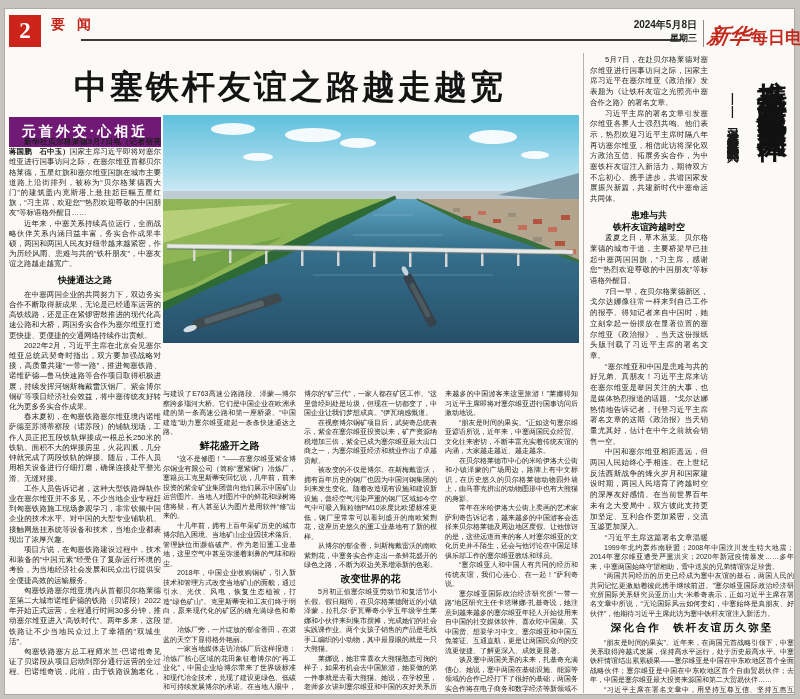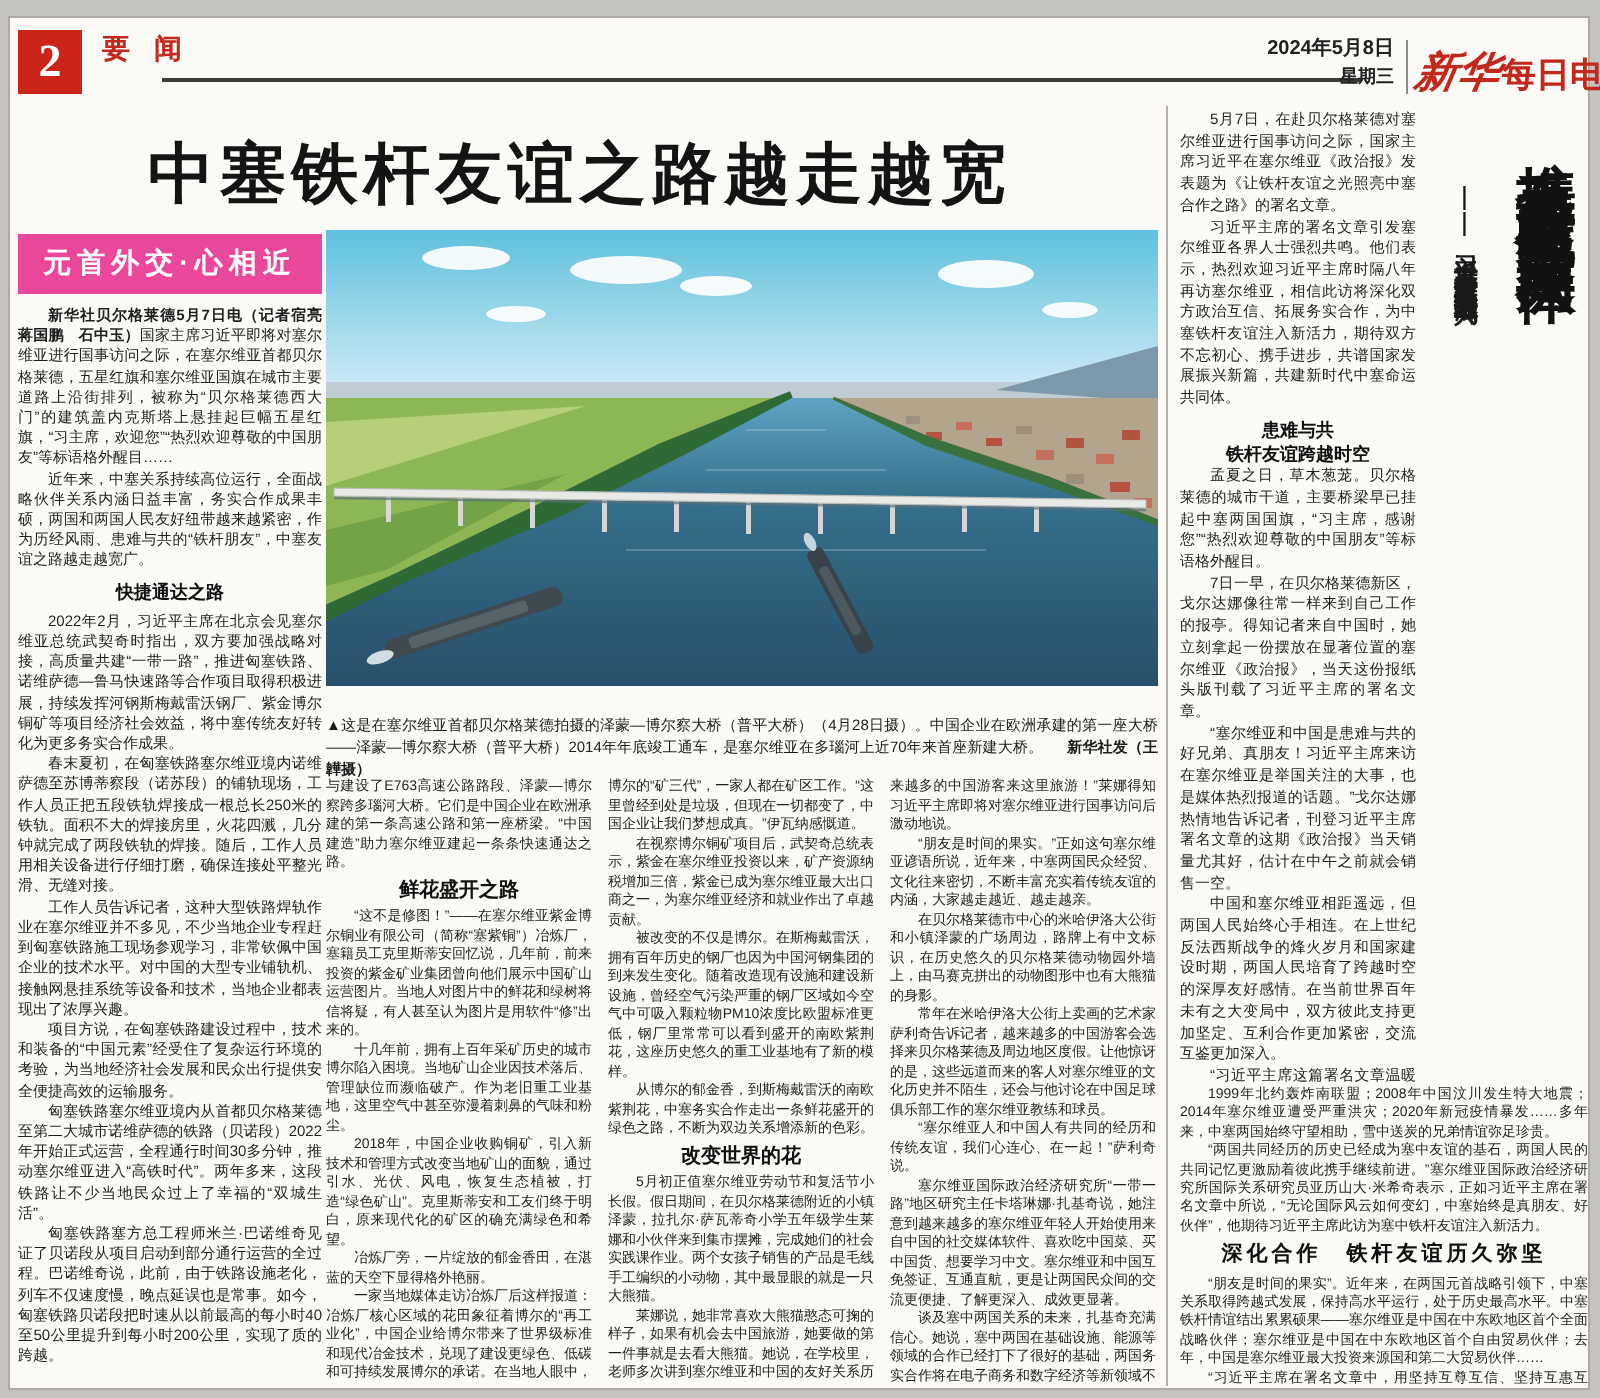--- a/index.html
+++ b/index.html
@@ -13,28 +13,28 @@
   .hdr-date{left:612px;top:9px;width:80px;text-align:right;color:#222;line-height:1.35;}
   .hdr-date .d1{font-size:10px;font-weight:bold;}
   .hdr-date .d2{font-size:9px;font-weight:bold;}
   .hdr-div{left:698px;top:11px;width:1px;height:27px;background:#8c8c8c;}
   .masthead{left:703px;top:13px;width:88px;color:#c3281c;white-space:nowrap;font-weight:900;}
   .masthead .script{display:inline-block;font-family:"Liberation Serif",serif;font-style:italic;font-size:21px;transform:skewX(-10deg);margin-right:1px;}
   .masthead .rest{font-size:17px;letter-spacing:0px;font-family:"Liberation Serif",serif;}
   
   h1.mainhead{left:20px;top:56px;width:530px;margin:0;text-align:center;font-family:"Liberation Serif",serif;font-weight:900;font-size:33px;letter-spacing:3px;color:#141414;}
   
-  .kicker{left:4px;top:108px;width:152px;height:30px;background:#ec4899;color:#fff;display:flex;align-items:center;justify-content:center;font-size:14px;font-weight:bold;letter-spacing:3px;}
+  .kicker{left:4px;top:108px;width:152px;height:30px;background:#701a75;color:#fff;display:flex;align-items:center;justify-content:center;font-size:14px;font-weight:bold;letter-spacing:3px;}
   
   .col{text-align:justify;color:#1f1f1f;overflow:hidden;}
   .col p{margin:0;text-indent:2em;}
   .col p.noind{text-indent:0;}
   .col h3.sub{margin:4px 0;text-indent:0;text-align:center;font-weight:bold;color:#111;}
   .col h3.sub + h3.sub{margin-top:0;}
-  .leftcol{left:4px;top:144px;width:152px;height:540px;font-size:7.5px;line-height:10.2px;}
+  .leftcol{left:4px;top:128px;width:152px;height:540px;font-size:7.5px;line-height:10.2px;}
   .leftcol h3.sub{font-size:9px;margin:5px 0;}
   .ncol{top:380px;width:133px;height:303px;font-size:7px;line-height:9.5px;}
   .ncol h3.sub{font-size:10px;margin:4px 0;}
   .c2{left:158px;} .c3{left:299px;} .c4{left:440px;}
   .rcolA{left:585px;top:46px;width:118px;height:486px;font-size:7.5px;line-height:10.7px;}
   .rcolA h3.sub{font-size:9px;margin:5px 0 1px;}
   .rbottom{left:585px;top:534px;width:204px;height:150px;font-size:7px;line-height:9.4px;}
   .rbottom h3.sub{font-size:10.5px;letter-spacing:2px;margin:5px 0;}
   
   .photo{left:158px;top:106px;width:416px;height:228px;overflow:hidden;background:#9fd3e6;}
@@ -65,20 +65,21 @@
     </div>
 
     <h1 class="abs mainhead">中塞铁杆友谊之路越走越宽</h1>
 
     <div class="abs kicker">元首外交·心相近</div>
 
     <div class="abs col leftcol">
         <p><b>新华社贝尔格莱德5月7日电（记者宿亮　蒋国鹏　石中玉）</b>国家主席习近平即将对塞尔维亚进行国事访问之际，在塞尔维亚首都贝尔格莱德，五星红旗和塞尔维亚国旗在城市主要道路上沿街排列，被称为“贝尔格莱德西大门”的建筑盖内克斯塔上悬挂起巨幅五星红旗，“习主席，欢迎您”“热烈欢迎尊敬的中国朋友”等标语格外醒目……</p>
         <p>近年来，中塞关系持续高位运行，全面战略伙伴关系内涵日益丰富，务实合作成果丰硕，两国和两国人民友好纽带越来越紧密，作为历经风雨、患难与共的“铁杆朋友”，中塞友谊之路越走越宽广。</p>
         <h3 class="sub">快捷通达之路</h3>
+        <p>在中塞两国企业的共同努力下，双边务实合作不断取得新成果，无论是已经通车运营的高铁线路，还是正在紧锣密鼓推进的现代化高速公路和大桥，两国务实合作为塞尔维亚打造更快捷、更便捷的交通网络持续作出贡献。</p>
         <p>2022年2月，习近平主席在北京会见塞尔维亚总统武契奇时指出，双方要加强战略对接，高质量共建“一带一路”，推进匈塞铁路、诺维萨德—鲁马快速路等合作项目取得积极进展，持续发挥河钢斯梅戴雷沃钢厂、紫金博尔铜矿等项目经济社会效益，将中塞传统友好转化为更多务实合作成果。</p>
         <p>春末夏初，在匈塞铁路塞尔维亚境内诺维萨德至苏博蒂察段（诺苏段）的铺轨现场，工作人员正把五段铁轨焊接成一根总长250米的铁轨。面积不大的焊接房里，火花四溅，几分钟就完成了两段铁轨的焊接。随后，工作人员用相关设备进行仔细打磨，确保连接处平整光滑、无缝对接。</p>
         <p>工作人员告诉记者，这种大型铁路焊轨作业在塞尔维亚并不多见，不少当地企业专程赶到匈塞铁路施工现场参观学习，非常钦佩中国企业的技术水平。对中国的大型专业铺轨机、接触网悬挂系统等设备和技术，当地企业都表现出了浓厚兴趣。</p>
         <p>项目方说，在匈塞铁路建设过程中，技术和装备的“中国元素”经受住了复杂运行环境的考验，为当地经济社会发展和民众出行提供安全便捷高效的运输服务。</p>
         <p>匈塞铁路塞尔维亚境内从首都贝尔格莱德至第二大城市诺维萨德的铁路（贝诺段）2022年开始正式运营，全程通行时间30多分钟，推动塞尔维亚进入“高铁时代”。两年多来，这段铁路让不少当地民众过上了幸福的“双城生活”。</p>
         <p>匈塞铁路塞方总工程师米兰·巴诺维奇见证了贝诺段从项目启动到部分通行运营的全过程。巴诺维奇说，此前，由于铁路设施老化，列车不仅速度慢，晚点延误也是常事。如今，匈塞铁路贝诺段把时速从以前最高的每小时40至50公里提升到每小时200公里，实现了质的跨越。</p>
       </div>
 
     <div class="abs photo">
       <svg width="416" height="228" viewBox="0 0 416 228" preserveAspectRatio="none">
@@ -154,21 +155,20 @@
           <ellipse cx="24" cy="198" rx="7" ry="3" fill="#eef6f8" opacity="0.85"></ellipse>
         </g>
         <g transform="rotate(62 258 186)">
           <rect x="228" y="182" width="58" height="9" rx="3" fill="#37424 6" fill-opacity="1" style="fill:#37424a"></rect>
           <rect x="238" y="184" width="38" height="5" rx="2" fill="#4c5a60"></rect>
           <ellipse cx="224" cy="186" rx="5" ry="2.5" fill="#e8f2f5" opacity="0.8"></ellipse>
         </g>
       </svg>
     </div>
 
-    <p class="abs caption"><span>▲这是在塞尔维亚首都贝尔格莱德拍摄的泽蒙—博尔察大桥（普平大桥）（4月28日摄）。中国企业在欧洲承建的第一座大桥——泽蒙—博尔察大桥（普平大桥）2014年年底竣工通车，是塞尔维亚在多瑙河上近70年来首座新建大桥。</span><b class="credit">新华社发（王韡摄）</b></p>
 
     <div class="abs col ncol c2">
         <p class="noind">与建设了E763高速公路路段、泽蒙—博尔察跨多瑙河大桥。它们是中国企业在欧洲承建的第一条高速公路和第一座桥梁。“中国建造”助力塞尔维亚建起一条条快速通达之路。</p>
         <h3 class="sub">鲜花盛开之路</h3>
         <p>“这不是修图！”——在塞尔维亚紫金博尔铜业有限公司（简称“塞紫铜”）冶炼厂，塞籍员工克里斯蒂安回忆说，几年前，前来投资的紫金矿业集团曾向他们展示中国矿山运营图片。当地人对图片中的鲜花和绿树将信将疑，有人甚至认为图片是用软件“修”出来的。</p>
         <p>十几年前，拥有上百年采矿历史的城市博尔陷入困境。当地矿山企业因技术落后、管理缺位而濒临破产。作为老旧重工业基地，这里空气中甚至弥漫着刺鼻的气味和粉尘。</p>
         <p>2018年，中国企业收购铜矿，引入新技术和管理方式改变当地矿山的面貌，通过引水、光伏、风电，恢复生态植被，打造“绿色矿山”。克里斯蒂安和工友们终于明白，原来现代化的矿区的确充满绿色和希望。</p>
         <p>冶炼厂旁，一片绽放的郁金香田，在湛蓝的天空下显得格外艳丽。</p>
         <p>一家当地媒体走访冶炼厂后这样报道：冶炼厂核心区域的花田象征着博尔的“再工业化”，中国企业给博尔带来了世界级标准和现代冶金技术，兑现了建设更绿色、低碳和可持续发展博尔的承诺。在当地人眼中，这些郁金香就是“改变世界的花”。</p>
       </div>

